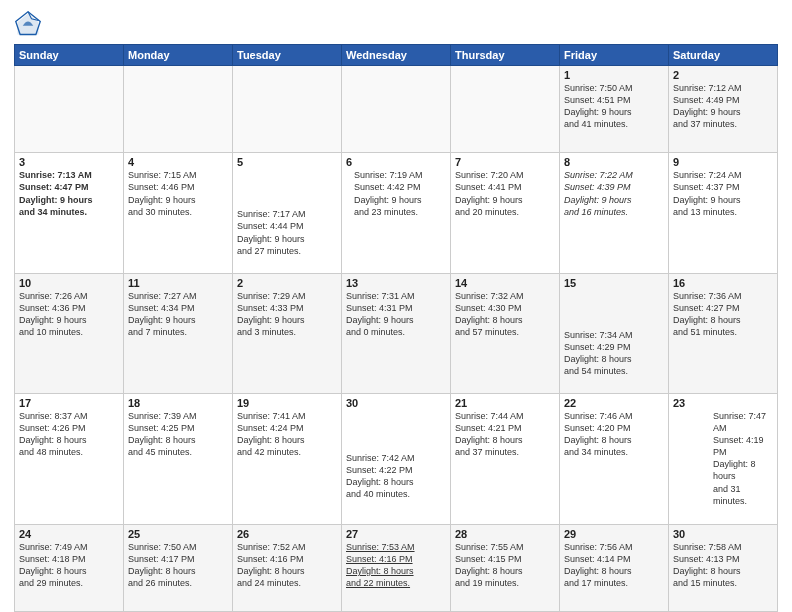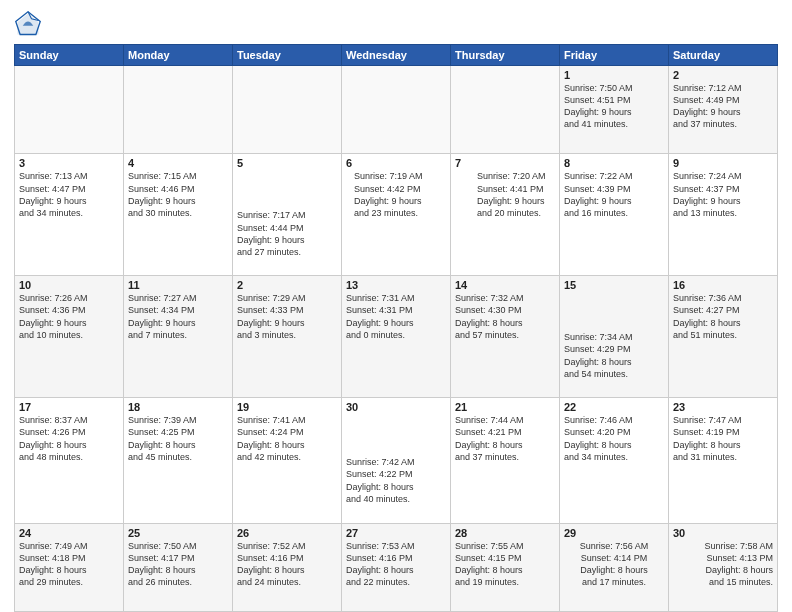--- a/index.html
+++ b/index.html
@@ -150,21 +150,21 @@
             <span class="day-num">2</span>
             <div class="day-info" style="white-space: pre-line;">Sunrise: 7:12 AM
 Sunset: 4:49 PM
 Daylight: 9 hours
 and 37 minutes.</div>
           </td>
         </tr>
         <tr>
           <td>
             <span class="day-num">3</span>
-            <div class="day-info" style="white-space: pre-line;">Sunrise: 7:13 AM
+            <div class="day-info" style="white-space: pre-line; font-weight: bold;">Sunrise: 7:13 AM
 Sunset: 4:47 PM
 Daylight: 9 hours
 and 34 minutes.</div>
           </td>
           <td>
             <span class="day-num">4</span>
             <div class="day-info" style="white-space: pre-line;">Sunrise: 7:15 AM
 Sunset: 4:46 PM
 Daylight: 9 hours
 and 30 minutes.</div>
@@ -178,28 +178,28 @@
           </td>
           <td>
             <span class="day-num">6</span>
             <div class="day-info" style="white-space: pre-line; margin-left: 8px;">Sunrise: 7:19 AM
 Sunset: 4:42 PM
 Daylight: 9 hours
 and 23 minutes.</div>
           </td>
           <td>
             <span class="day-num">7</span>
-            <div class="day-info" style="white-space: pre-line; margin-left: 22px;">Sunrise: 7:20 AM
+            <div class="day-info" style="white-space: pre-line;">Sunrise: 7:20 AM
 Sunset: 4:41 PM
 Daylight: 9 hours
 and 20 minutes.</div>
           </td>
           <td>
             <span class="day-num">8</span>
-            <div class="day-info" style="white-space: pre-line;">Sunrise: 7:22 AM
+            <div class="day-info" style="white-space: pre-line; font-style: italic;">Sunrise: 7:22 AM
 Sunset: 4:39 PM
 Daylight: 9 hours
 and 16 minutes.</div>
           </td>
           <td>
             <span class="day-num">9</span>
             <div class="day-info" style="white-space: pre-line;">Sunrise: 7:24 AM
 Sunset: 4:37 PM
 Daylight: 9 hours
 and 13 minutes.</div>
@@ -294,21 +294,21 @@
           </td>
           <td>
             <span class="day-num">22</span>
             <div class="day-info" style="white-space: pre-line;">Sunrise: 7:46 AM
 Sunset: 4:20 PM
 Daylight: 8 hours
 and 34 minutes.</div>
           </td>
           <td>
             <span class="day-num">23</span>
-            <div class="day-info" style="white-space: pre-line;">Sunrise: 7:47 AM
+            <div class="day-info" style="white-space: pre-line; margin-left: 40px;">Sunrise: 7:47 AM
 Sunset: 4:19 PM
 Daylight: 8 hours
 and 31 minutes.</div>
           </td>
         </tr>
         <tr>
           <td>
             <span class="day-num">24</span>
             <div class="day-info" style="white-space: pre-line;">Sunrise: 7:49 AM
 Sunset: 4:18 PM
@@ -324,42 +324,42 @@
           </td>
           <td>
             <span class="day-num">26</span>
             <div class="day-info" style="white-space: pre-line;">Sunrise: 7:52 AM
 Sunset: 4:16 PM
 Daylight: 8 hours
 and 24 minutes.</div>
           </td>
           <td>
             <span class="day-num">27</span>
-            <div class="day-info" style="white-space: pre-line;">Sunrise: 7:53 AM
+            <div class="day-info" style="white-space: pre-line; text-decoration: underline;">Sunrise: 7:53 AM
 Sunset: 4:16 PM
 Daylight: 8 hours
 and 22 minutes.</div>
           </td>
           <td>
             <span class="day-num">28</span>
             <div class="day-info" style="white-space: pre-line;">Sunrise: 7:55 AM
 Sunset: 4:15 PM
 Daylight: 8 hours
 and 19 minutes.</div>
           </td>
           <td>
             <span class="day-num">29</span>
-            <div class="day-info" style="white-space: pre-line; text-align: center;">Sunrise: 7:56 AM
+            <div class="day-info" style="white-space: pre-line;">Sunrise: 7:56 AM
 Sunset: 4:14 PM
 Daylight: 8 hours
 and 17 minutes.</div>
           </td>
           <td>
             <span class="day-num">30</span>
-            <div class="day-info" style="white-space: pre-line; text-align: right;">Sunrise: 7:58 AM
+            <div class="day-info" style="white-space: pre-line;">Sunrise: 7:58 AM
 Sunset: 4:13 PM
 Daylight: 8 hours
 and 15 minutes.</div>
           </td>
         </tr>
       </tbody>
   </table>
 </div>
 
 </body></html>

